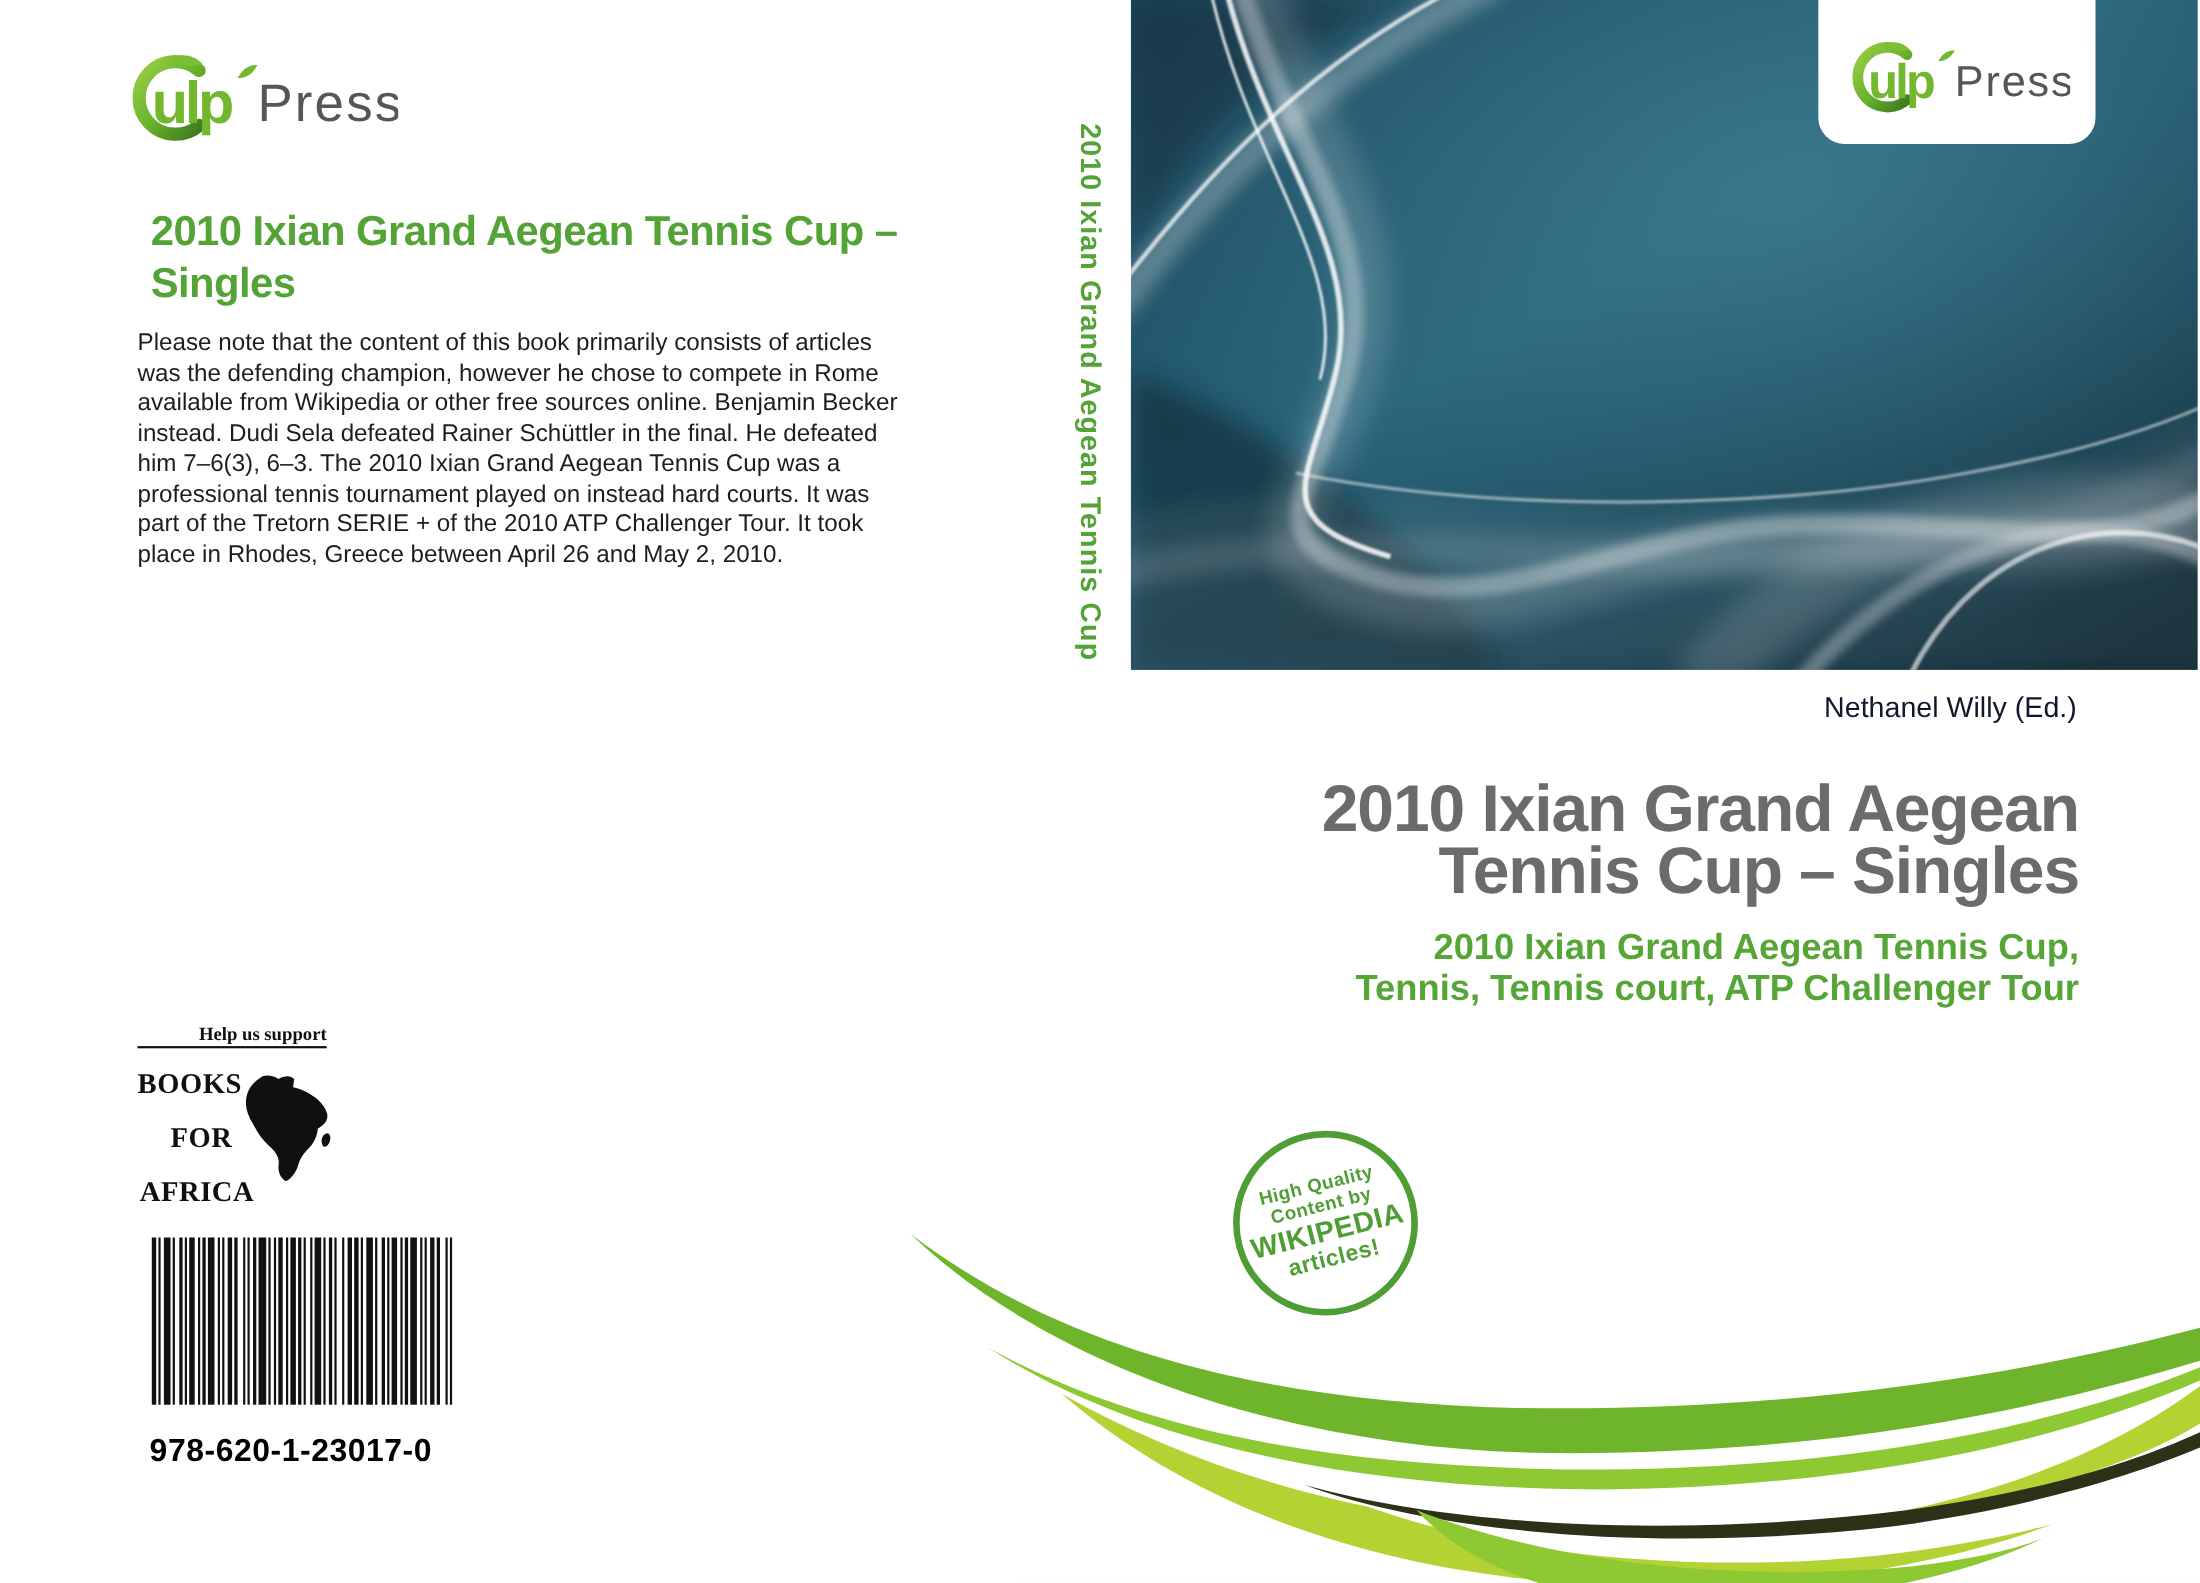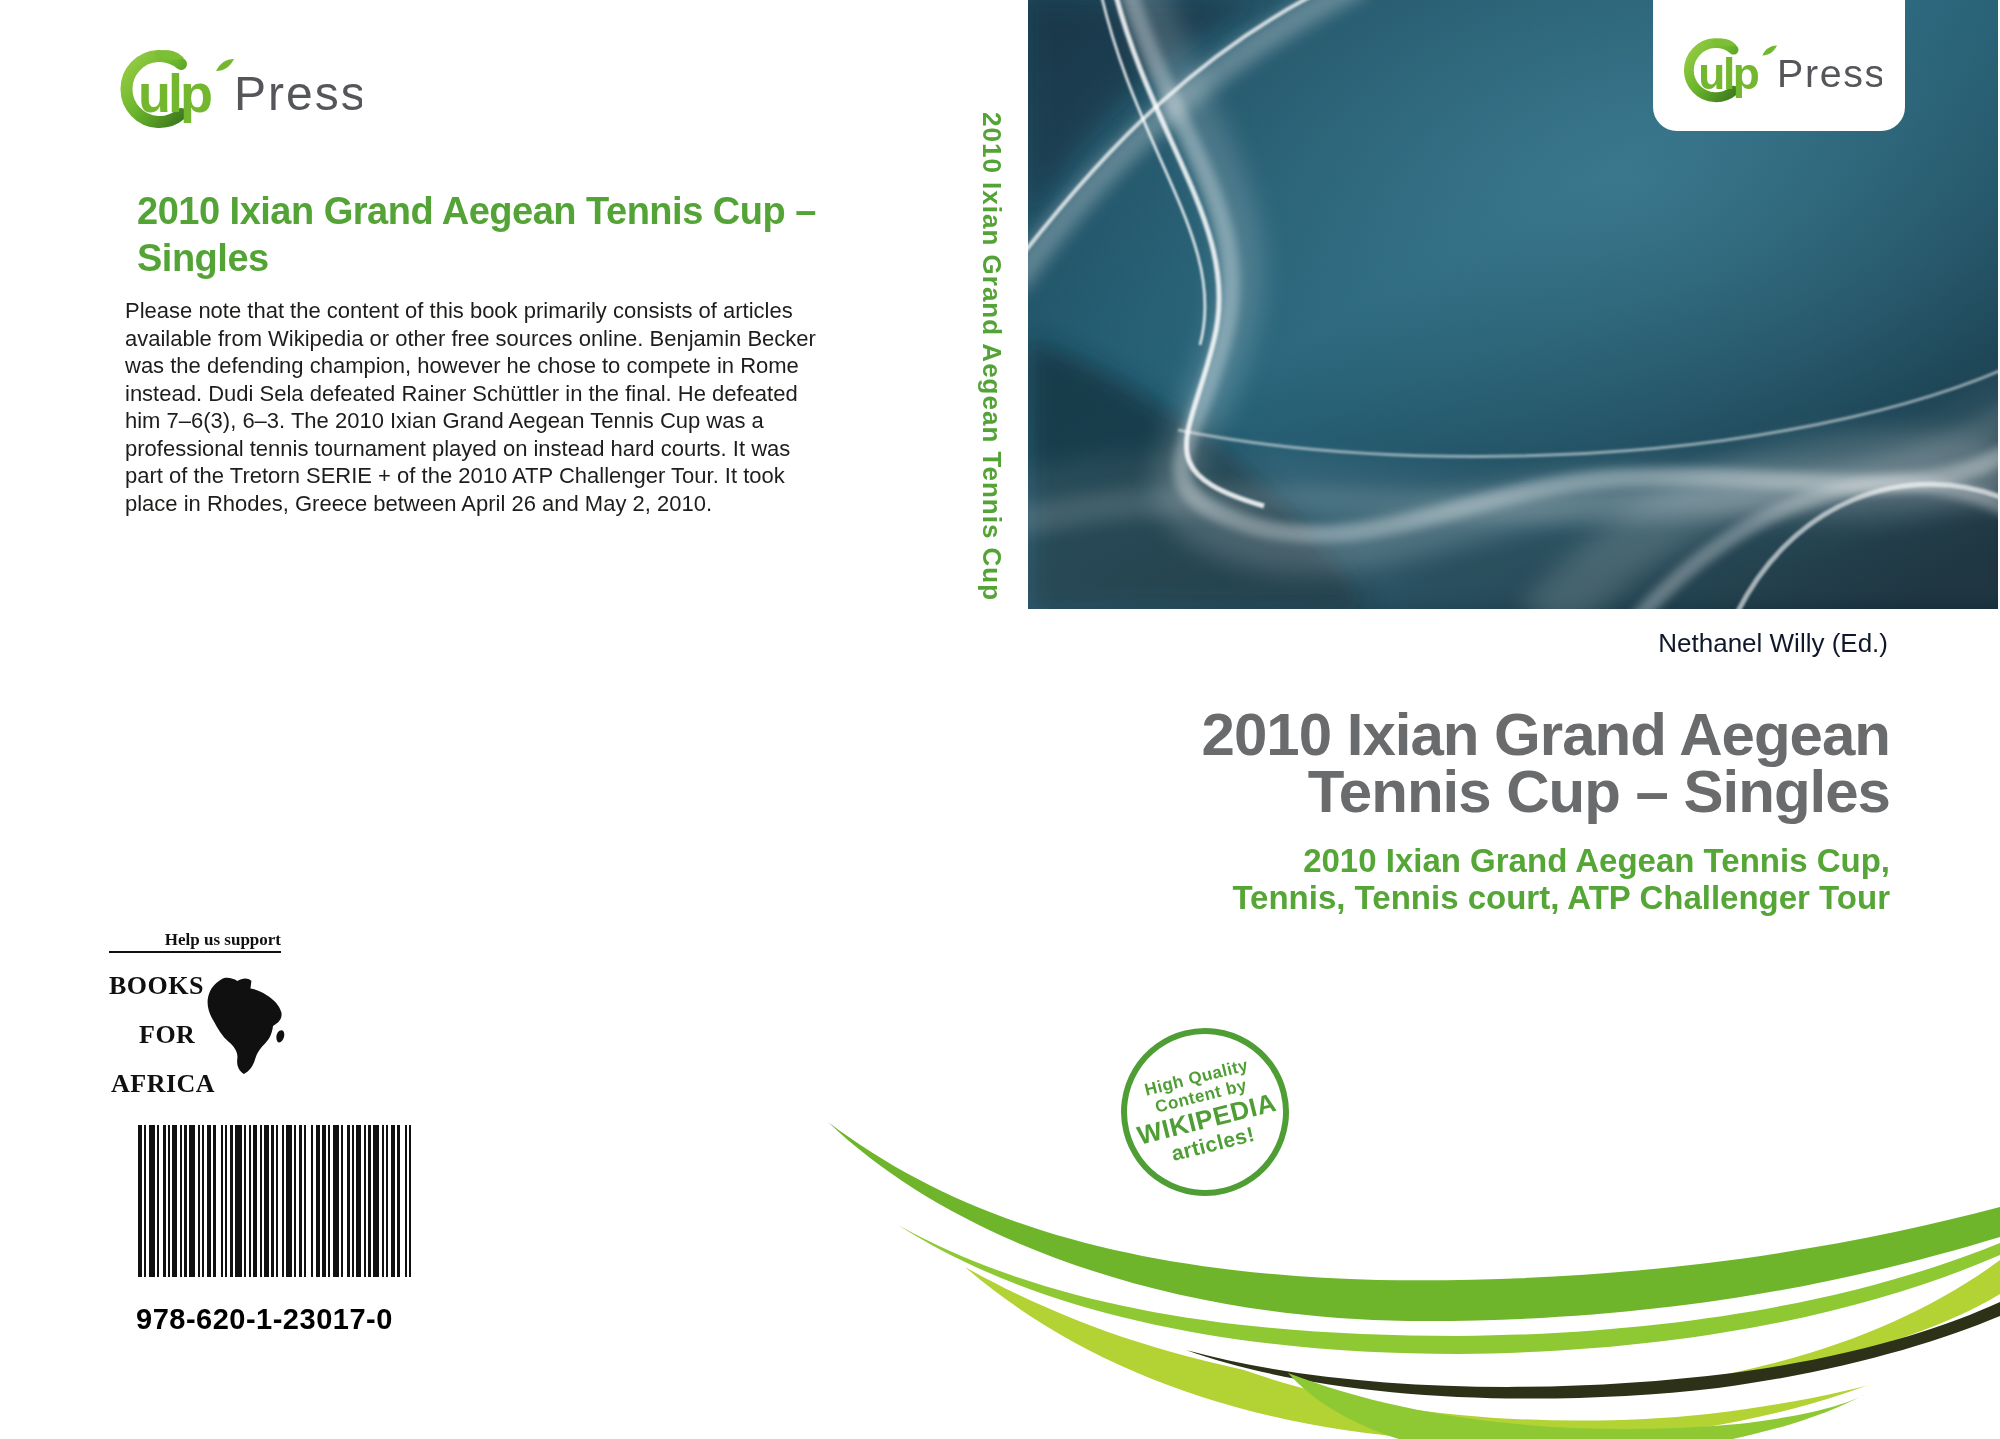--- a/index.html
+++ b/index.html
@@ -12,21 +12,21 @@
   .back-title{
     position:absolute;left:125px;top:188px;width:700px;
     font-size:38px;line-height:47px;font-weight:bold;color:#54a336;letter-spacing:-0.5px;margin-left:12px;
   }
   .back-body{
     position:absolute;left:125px;top:297px;width:760px;
     font-size:22px;line-height:27.5px;color:#1d1d1b;
   }
   .back-body div{white-space:nowrap;}
   
-  .bfa{position:absolute;left:109px;top:930px;width:200px;height:150px;color:#101010;}
+  .bfa{position:absolute;left:125px;top:930px;width:200px;height:150px;color:#101010;}
   .bfa-tagline{
     width:172px;border-bottom:2px solid #101010;text-align:right;
     font-family:"Liberation Serif","DejaVu Serif",serif;font-weight:bold;font-size:17px;
     padding-bottom:1px;
   }
   .bfa-big{font-family:"Liberation Serif","DejaVu Serif",serif;font-weight:bold;
     font-size:26px;line-height:33px;letter-spacing:0.5px;margin-top:16px;}
   .bfa-for{margin-left:30px;}
   .bfa-africa-word{margin-left:2px;}
   .africa-svg{position:absolute;left:86px;top:42px;width:94px;height:108px;}
@@ -96,22 +96,22 @@
     <text x="122" y="66" font-size="48" font-weight="400" fill="#55565a" letter-spacing="2" font-family="Liberation Sans, DejaVu Sans, sans-serif">Press</text>
   </svg>
 
   <div class="back-title">
     <div>2010 Ixian Grand Aegean Tennis Cup –</div>
     <div>Singles</div>
   </div>
 
   <div class="back-body">
     <div>Please note that the content of this book primarily consists of articles</div>
+    <div>was the defending champion, however he chose to compete in Rome</div>
     <div>available from Wikipedia or other free sources online. Benjamin Becker</div>
-    <div>was the defending champion, however he chose to compete in Rome</div>
     <div>instead. Dudi Sela defeated Rainer Schüttler in the final. He defeated</div>
     <div>him 7–6(3), 6–3. The 2010 Ixian Grand Aegean Tennis Cup was a</div>
     <div>professional tennis tournament played on instead hard courts. It was</div>
     <div>part of the Tretorn SERIE + of the 2010 ATP Challenger Tour. It took</div>
     <div>place in Rhodes, Greece between April 26 and May 2, 2010.</div>
   </div>
 
   <div class="bfa">
     <div class="bfa-tagline">Help us support</div>
     <div class="bfa-big">BOOKS</div>

